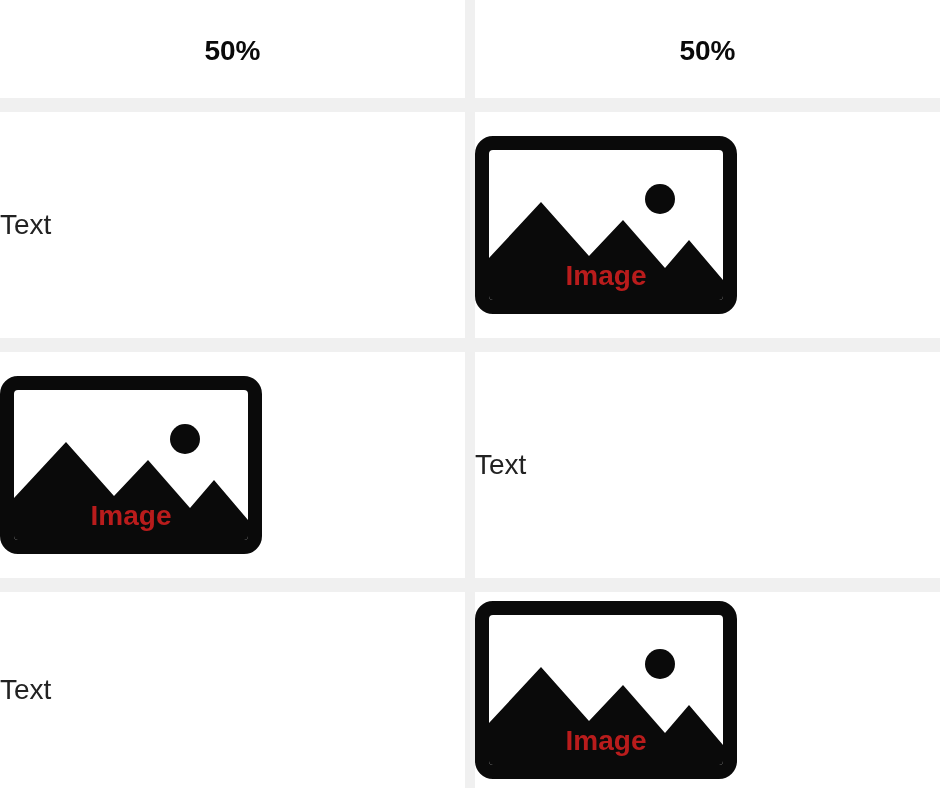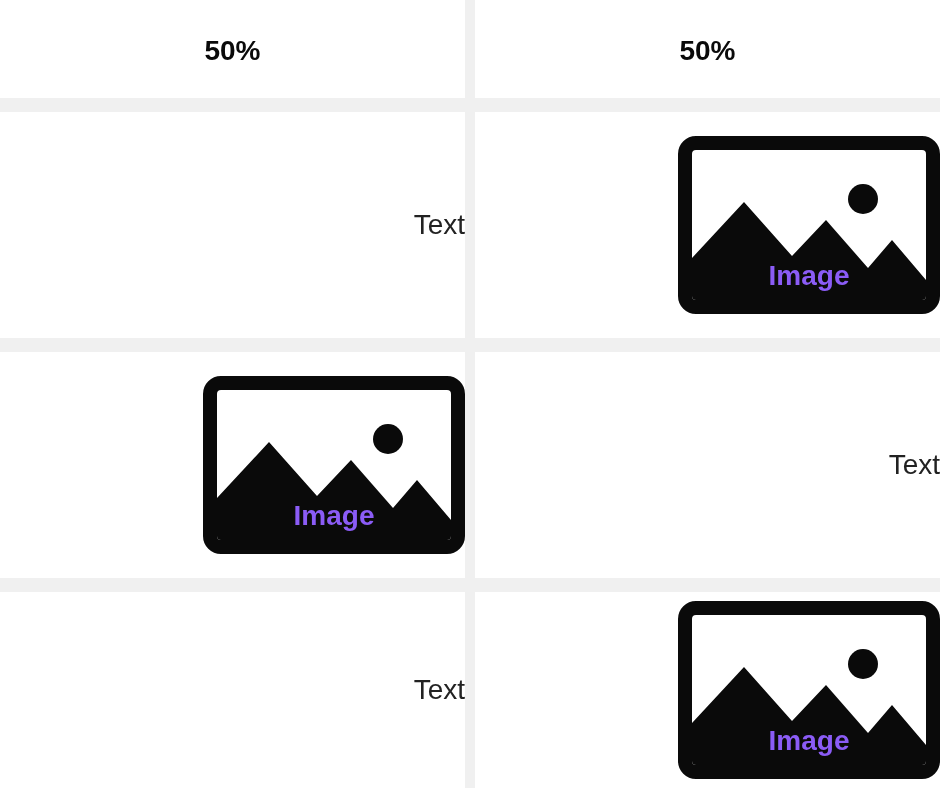--- a/index.html
+++ b/index.html
@@ -40,21 +40,21 @@
       font-size: 28px;
       font-weight: 800;
       color: #0a0a0a;
       line-height: 1.15;
       margin-top: 4px;
     }
     .cell {
       background: #fff;
       display: flex;
       align-items: center;
-      justify-content: flex-end;
+      justify-content: flex-start;
     }
     .text-label {
       font-size: 28px;
       font-weight: 400;
       color: #222;
     }
     .img-holder {
       width: 262px;
       height: 178px;
       border: 14px solid #0a0a0a;
@@ -82,21 +82,21 @@
       display: block;
     }
     .img-label {
       position: absolute;
       left: 0;
       right: 0;
       bottom: 8px;
       text-align: center;
       font-size: 28px;
       font-weight: 800;
-      color: #8b5cf6;
+      color: #b91c1c;
     }
   </style>
 </head>
 <body>
 
 <div class="grid">
 
   <div class="header-cell">
     <div class="col-sub">50%</div>
   </div>

